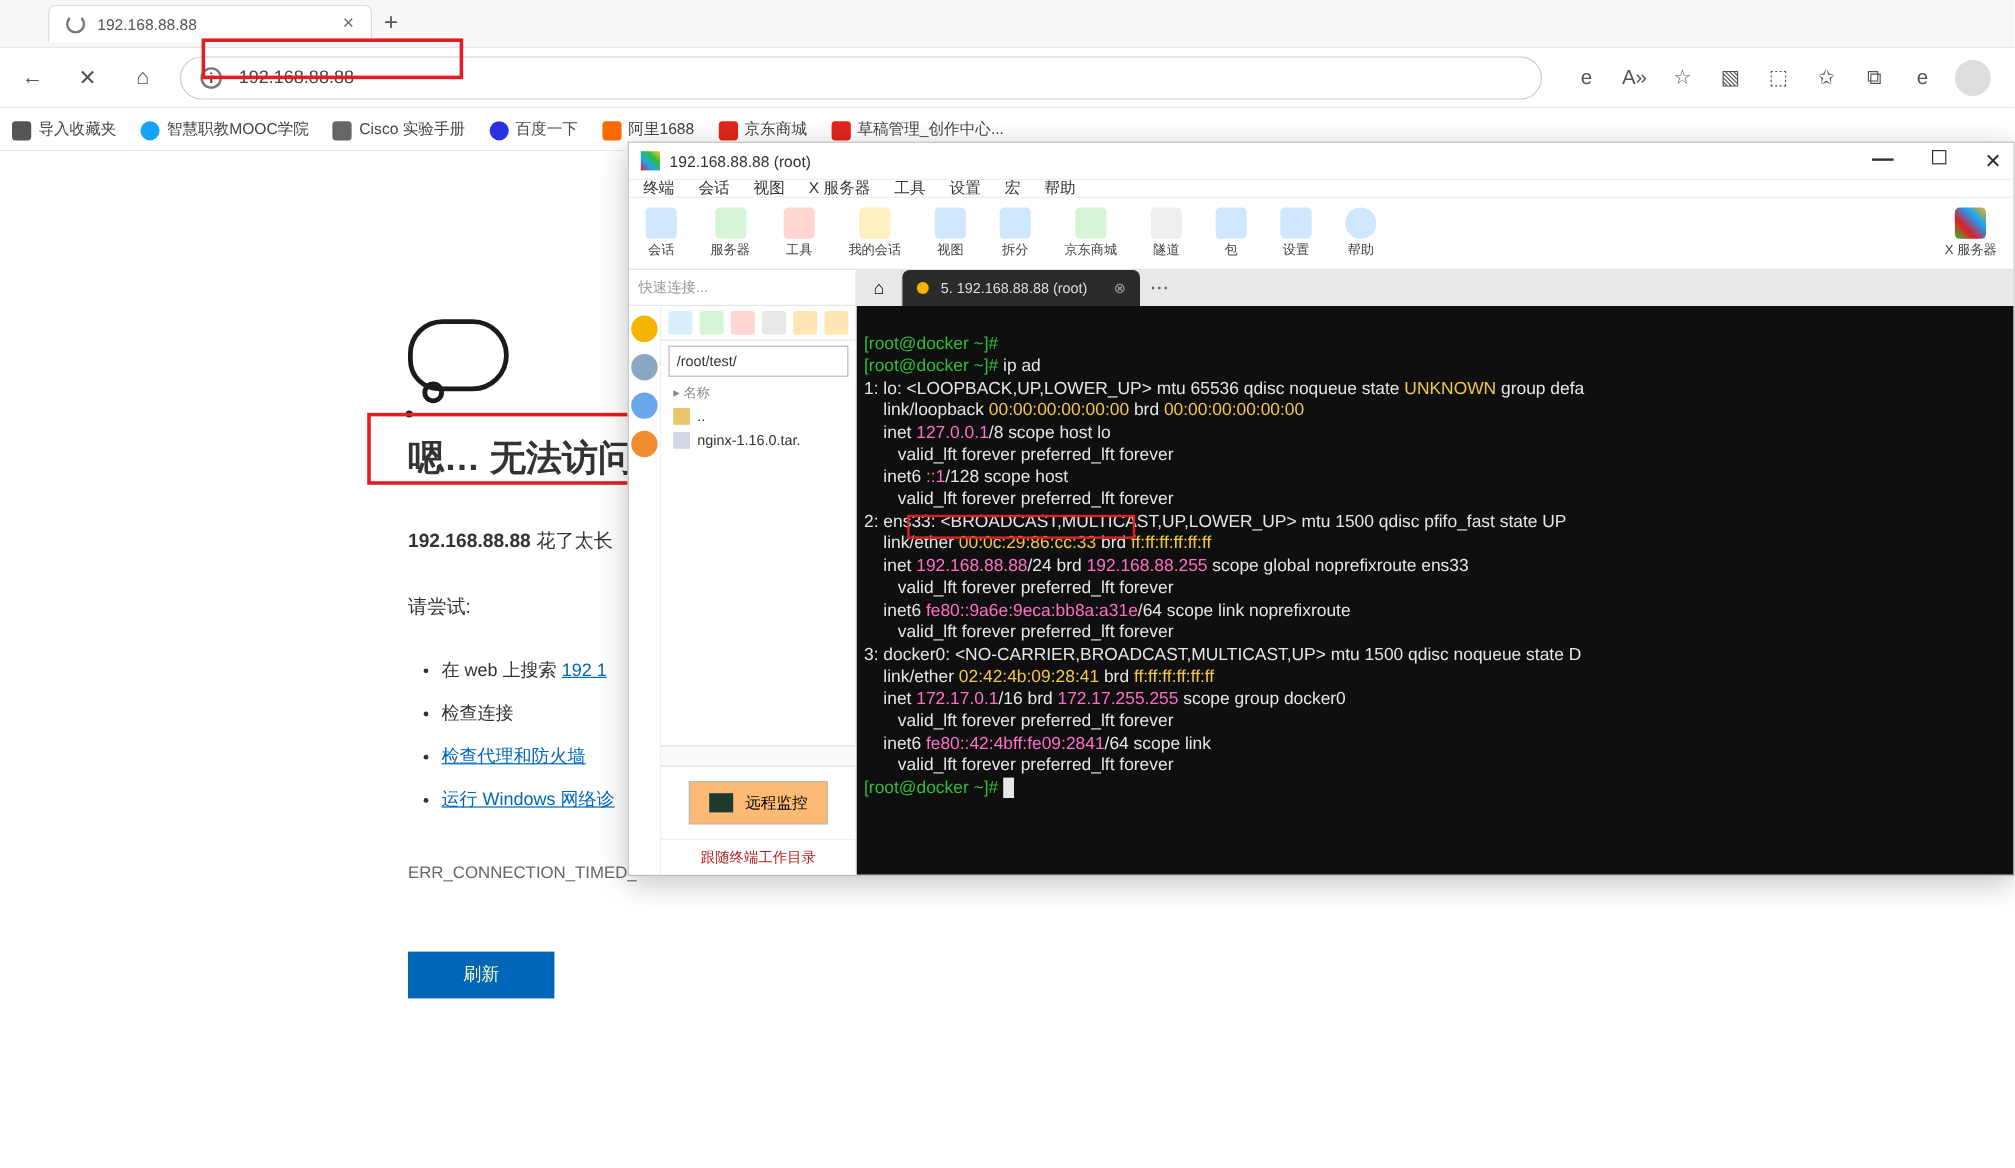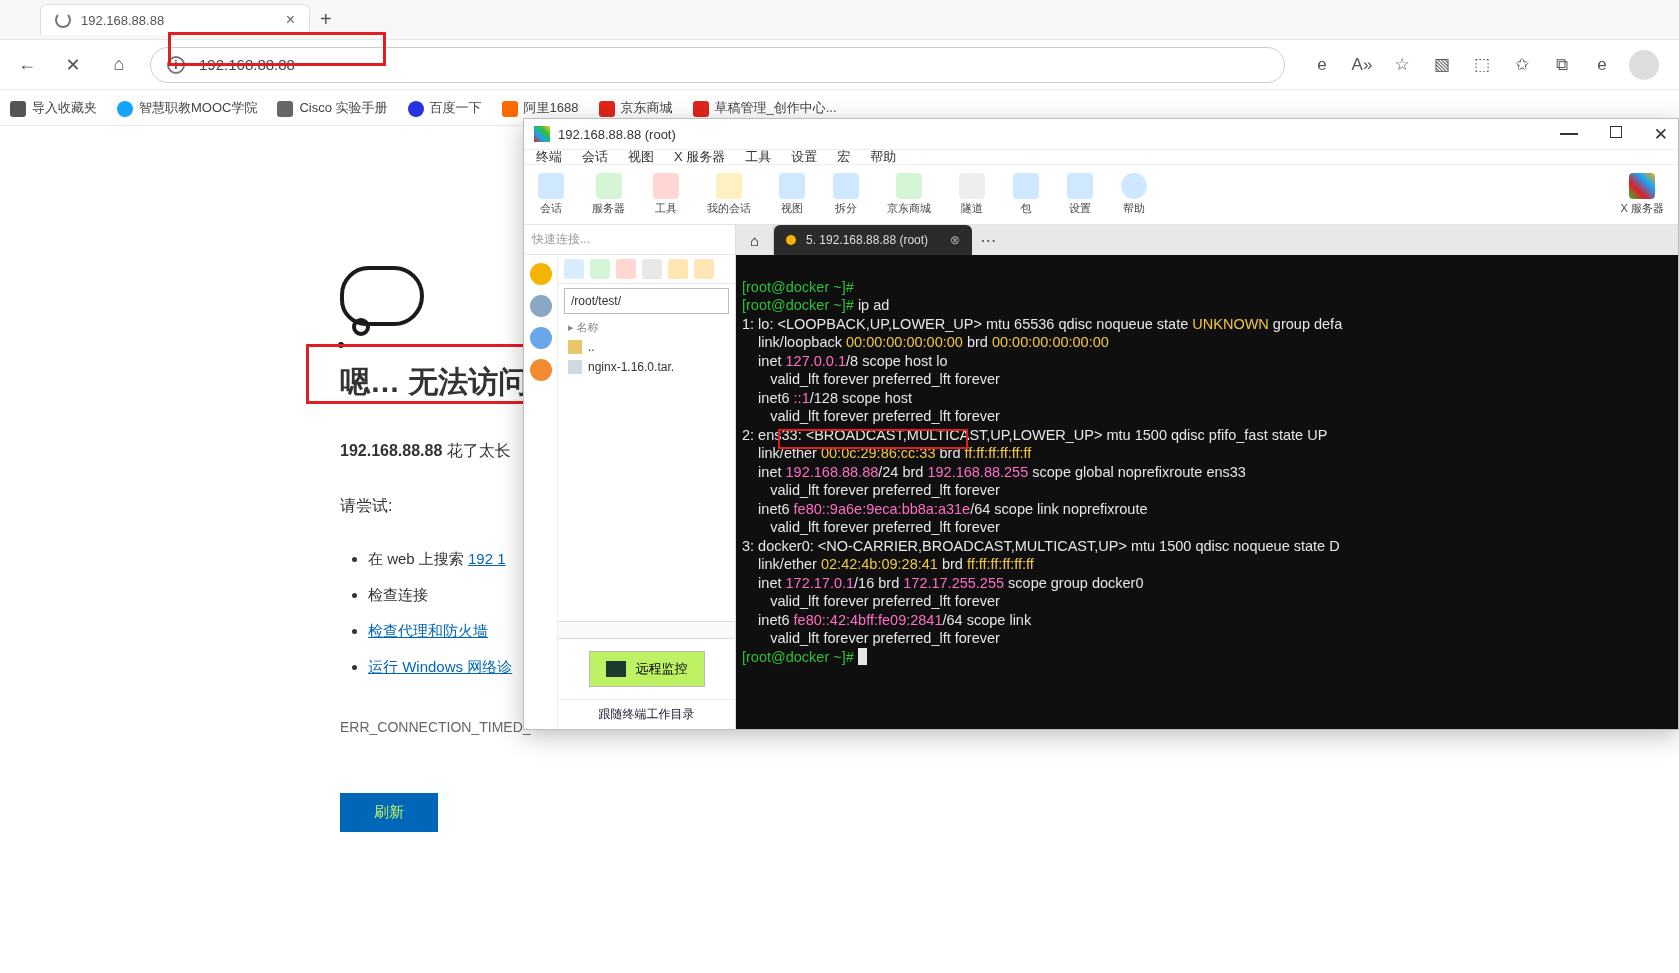--- a/index.html
+++ b/index.html
@@ -29,51 +29,51 @@
 .err-page{position:absolute;left:0;top:126px;right:0;bottom:0;background:#fff;padding:140px 0 0 340px;color:#333}
 .thought{position:relative;width:84px;height:60px;border:4px solid #1b1b1b;border-radius:44px 46px 46px 40px;margin-bottom:36px}
 .thought::before{content:"";position:absolute;left:8px;bottom:-14px;width:10px;height:10px;border:4px solid #1b1b1b;border-radius:50%}
 .thought::after{content:"";position:absolute;left:-6px;bottom:-26px;width:6px;height:6px;background:#1b1b1b;border-radius:50%}
 .err-h1{font-size:30px;font-weight:700;margin-bottom:38px}
 .err-sub{font-size:16px;margin-bottom:34px}
 .err-try{font-size:16px;margin-bottom:24px}
 .err-list{list-style:disc;padding-left:28px;font-size:15px;line-height:2.4}
 .err-list a{color:#0067b8;text-decoration:underline;cursor:pointer}
 .err-code{margin-top:34px;font-size:14px;color:#666}
-.refresh-btn{margin-top:58px;background:#0067b8;color:#bef264;border:none;padding:10px 34px;font-size:15px;cursor:pointer}
+.refresh-btn{margin-top:58px;background:#0067b8;color:#fef9c3;border:none;padding:10px 46px;font-size:15px;cursor:pointer}
 .red-box-title{position:absolute;left:306px;top:344px;width:222px;height:60px;border:3px solid #e01e24;pointer-events:none}
 
 
 .termwin{position:absolute;left:523px;top:118px;width:1156px;height:612px;background:#fff;border:1px solid #bdbdbd;box-shadow:0 6px 24px rgba(0,0,0,.25);display:flex;flex-direction:column}
 .tw-title{height:30px;display:flex;align-items:center;padding:0 10px;font-size:13px;color:#333}
 .tw-title .ic{width:16px;height:16px;margin-right:8px;background:linear-gradient(45deg,#e01e24,#21a1f1,#2fbf3a,#fdca30)}
 .tw-ctrl{margin-left:auto;display:flex;gap:32px;font-size:15px;color:#333}
 .tw-ctrl span{cursor:pointer}
 .tw-menu{height:16px;display:flex;align-items:center;gap:20px;padding:0 12px;font-size:13px;color:#333;border-top:1px solid #eee;border-bottom:1px solid #eee}
 .tw-tool{height:60px;display:flex;align-items:center;gap:28px;padding:0 14px;border-bottom:1px solid #e3e3e3}
 .tw-tool .tbtn{display:flex;flex-direction:column;align-items:center;gap:2px;font-size:11px;color:#444;cursor:pointer}
 .tw-tool .glyph{width:26px;height:26px;border-radius:4px}
 .tw-tool .spacer{flex:1}
 
 .tw-body{flex:1;display:flex;overflow:hidden}
-.tw-side{width:212px;border-right:1px solid #ddd;display:flex;flex-direction:column;font-size:12px;color:#333}
+.tw-side{width:190px;border-right:1px solid #ddd;display:flex;flex-direction:column;font-size:12px;color:#333}
 .qc{height:30px;border-bottom:1px solid #e6e6e6;display:flex;align-items:center;padding:0 8px;color:#999;font-size:12px}
 .side-icons{display:flex;border-bottom:1px solid #e6e6e6;padding:4px 6px;gap:6px}
 .side-icons span{width:20px;height:20px;border-radius:3px;display:inline-block;cursor:pointer}
 .vstrip{width:34px;border-right:1px solid #eee;display:flex;flex-direction:column;align-items:center;gap:10px;padding-top:8px}
 .vstrip span{width:22px;height:22px;border-radius:11px;display:inline-block;cursor:pointer}
 .fsrow{display:flex;flex:1}
 .fspane{flex:1;display:flex;flex-direction:column}
 .pathbox{height:26px;border:1px solid #bbb;margin:4px 6px;padding:0 6px;display:flex;align-items:center;font-size:12px;cursor:text}
 .fs-item{padding:3px 10px;display:flex;align-items:center;gap:6px;font-size:12px;cursor:pointer}
 .fs-item .fico{width:14px;height:14px}
 .fs-scroll{height:18px;border-top:1px solid #ddd;border-bottom:1px solid #ddd;background:#fafafa}
-.remote-btn{margin:12px auto;display:flex;align-items:center;gap:10px;padding:8px 16px;border:1px solid #bbb;background:#bef264;cursor:pointer;font-size:13px}
+.remote-btn{margin:12px auto;display:flex;align-items:center;gap:10px;padding:8px 16px;border:1px solid #bbb;background:#fdba74;cursor:pointer;font-size:13px}
 .remote-btn .ric{width:20px;height:16px;background:#1c3b2e}
-.follow{text-align:center;font-size:12px;color:#0f172a;padding:6px 0;border-top:1px solid #eee}
+.follow{text-align:center;font-size:12px;color:#b91c1c;padding:6px 0;border-top:1px solid #eee}
 
 .tw-term{flex:1;display:flex;flex-direction:column;min-width:0}
 .tabrow{height:30px;display:flex;align-items:center;background:#e8e8e8}
 .tabhome{width:38px;height:100%;display:flex;align-items:center;justify-content:center;border-right:1px solid #ccc;font-size:15px;cursor:pointer}
 .sshtab{height:100%;display:flex;align-items:center;gap:10px;background:#2b2b2b;color:#ddd;padding:0 12px;font-size:12px;cursor:pointer;border-radius:6px 6px 0 0}
 .sshtab .bullet{width:10px;height:10px;background:#f5b400;border-radius:50%}
 .sshtab .x{margin-left:12px;color:#aaa;cursor:pointer}
 .tabextra{margin-left:8px;color:#555;cursor:pointer}
 .term{flex:1;background:#0f0f0f;color:#e6e6e6;font-family:Consolas,monospace;font-size:14.5px;line-height:18.5px;padding:4px 6px;white-space:pre;overflow:hidden;position:relative}
 .c-g{color:#2fbf3a}.c-y{color:#f2c744}.c-m{color:#ff6ec7}

